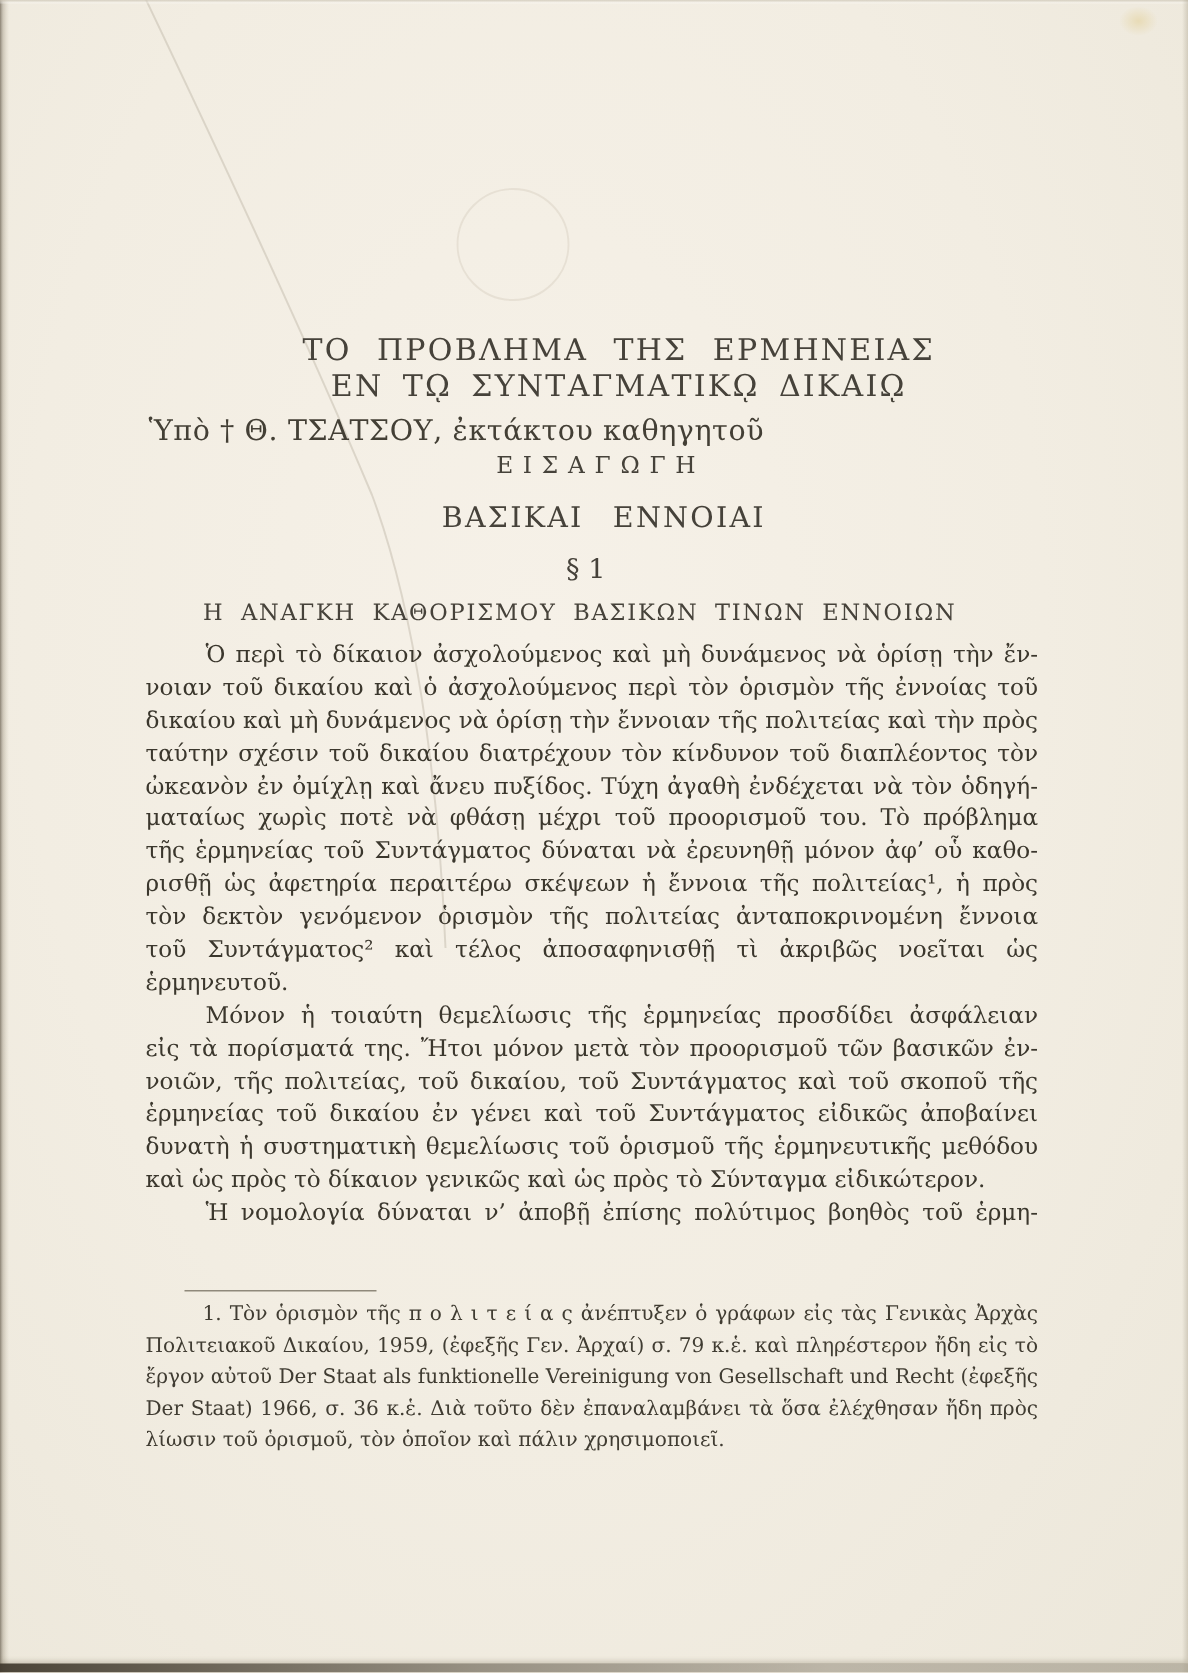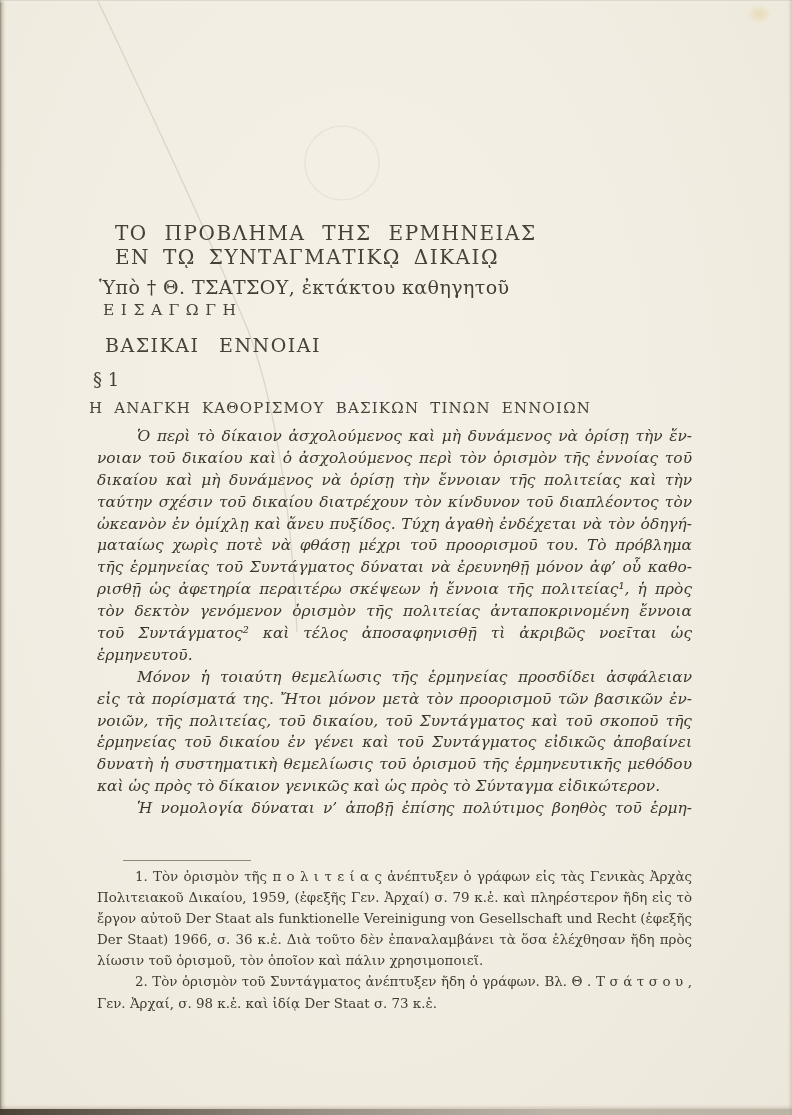--- a/index.html
+++ b/index.html
@@ -18,32 +18,32 @@
     box-shadow:0 -2px 3px rgba(120,110,88,.25);}
   .edge-top{position:absolute;left:0;right:0;top:0;height:3px;
     background:linear-gradient(to bottom, rgba(206,199,183,.8), rgba(255,255,255,.3) 60%, rgba(255,255,255,0));}
   .edge-right{position:absolute;right:0;top:0;bottom:0;width:4px;
     background:linear-gradient(to left, rgba(168,159,140,.4), rgba(168,159,140,0));}
   .marks{position:absolute;left:0;top:0;pointer-events:none;}
   .stain{position:absolute;left:746px;top:4px;width:26px;height:20px;border-radius:50%;
     background:radial-gradient(ellipse, rgba(226,207,150,.55), rgba(226,207,150,0) 70%);}
   
   .content{position:absolute;left:97px;top:0;width:595px;height:1115px;}
-  .hd{position:absolute;width:595px;text-align:left;color:#46423a;white-space:nowrap;}
+  .hd{position:absolute;width:595px;text-align:center;color:#46423a;white-space:nowrap;}
   .t1{top:221px;left:18px;font-size:20px;letter-spacing:1.5px;word-spacing:9px;}
   .t2{top:245px;left:18px;font-size:20px;letter-spacing:1.5px;word-spacing:5px;}
   .byline{position:absolute;top:276px;left:2px;font-size:19px;letter-spacing:.4px;color:#433f35;white-space:nowrap;}
   .sec{top:301px;left:6px;font-size:15.5px;letter-spacing:6.5px;}
   .chap{top:334px;left:8px;font-size:19px;letter-spacing:1.5px;word-spacing:12px;}
   .pmark{top:369px;left:-4px;font-size:18px;}
   .subhead{top:399px;left:-8px;font-size:15px;letter-spacing:1.2px;word-spacing:5px;}
   
   .bodytext{position:absolute;top:426px;left:0;width:595px;
     font-size:15.4px;line-height:21.9px;text-align:justify;color:#3b372d;}
-  .bodytext .ln{height:21.9px;overflow:hidden;font-style:italic;}
+  .bodytext .ln{height:21.9px;overflow:hidden;}
   .footnotes{position:absolute;top:866px;left:0;width:595px;
     font-size:13.4px;line-height:21.1px;text-align:justify;color:#403c32;}
   .footnotes .ln{height:21.1px;overflow:hidden;}
   .ln.j{text-align-last:justify;}
   .ln.last{text-align-last:left;}
   .bodytext .ind{text-indent:40px;}
   .footnotes .ind{text-indent:38px;}
   .fnsep{position:absolute;top:860px;left:26px;width:128px;border-top:1px solid #8f897b;}
 </style>
 </head>
@@ -97,24 +97,20 @@
       <div class="fnsep"></div>
 
       <div class="footnotes">
         <div>
             <div class="ln ind j">1. Τὸν ὁρισμὸν τῆς π ο λ ι τ ε ί α ς  ἀνέπτυξεν ὁ γράφων  εἰς τὰς Γενικὰς Ἀρχὰς τοῦ</div>
             <div class="ln j">Πολιτειακοῦ Δικαίου, 1959, (ἐφεξῆς Γεν. Ἀρχαί) σ. 79 κ.ἑ. καὶ πληρέστερον ἤδη εἰς τὸ</div>
             <div class="ln j">ἔργον αὐτοῦ Der Staat als funktionelle Vereinigung von Gesellschaft und Recht (ἐφεξῆς</div>
             <div class="ln j">Der Staat) 1966, σ. 36 κ.ἑ. Διὰ τοῦτο δὲν ἐπαναλαμβάνει τὰ ὅσα ἐλέχθησαν ἤδη πρὸς θεμε-</div>
             <div class="ln last">λίωσιν τοῦ ὁρισμοῦ, τὸν ὁποῖον καὶ πάλιν χρησιμοποιεῖ.</div>
           </div>
-        <div>
-            <div class="ln ind j">2. Τὸν ὁρισμὸν τοῦ Συντάγματος ἀνέπτυξεν ἤδη ὁ γράφων. Βλ. Θ .  Τ σ ά τ σ ο υ ,</div>
-            <div class="ln last">Γεν. Ἀρχαί, σ. 98 κ.ἑ. καὶ ἰδίᾳ Der Staat σ. 73 κ.ἑ.</div>
-          </div>
       </div>
     </div>
 
     <div class="edge-left"></div>
     <div class="edge-bottom"></div>
     <div class="edge-top"></div>
     <div class="edge-right"></div>
   </div>
 </div>
 

